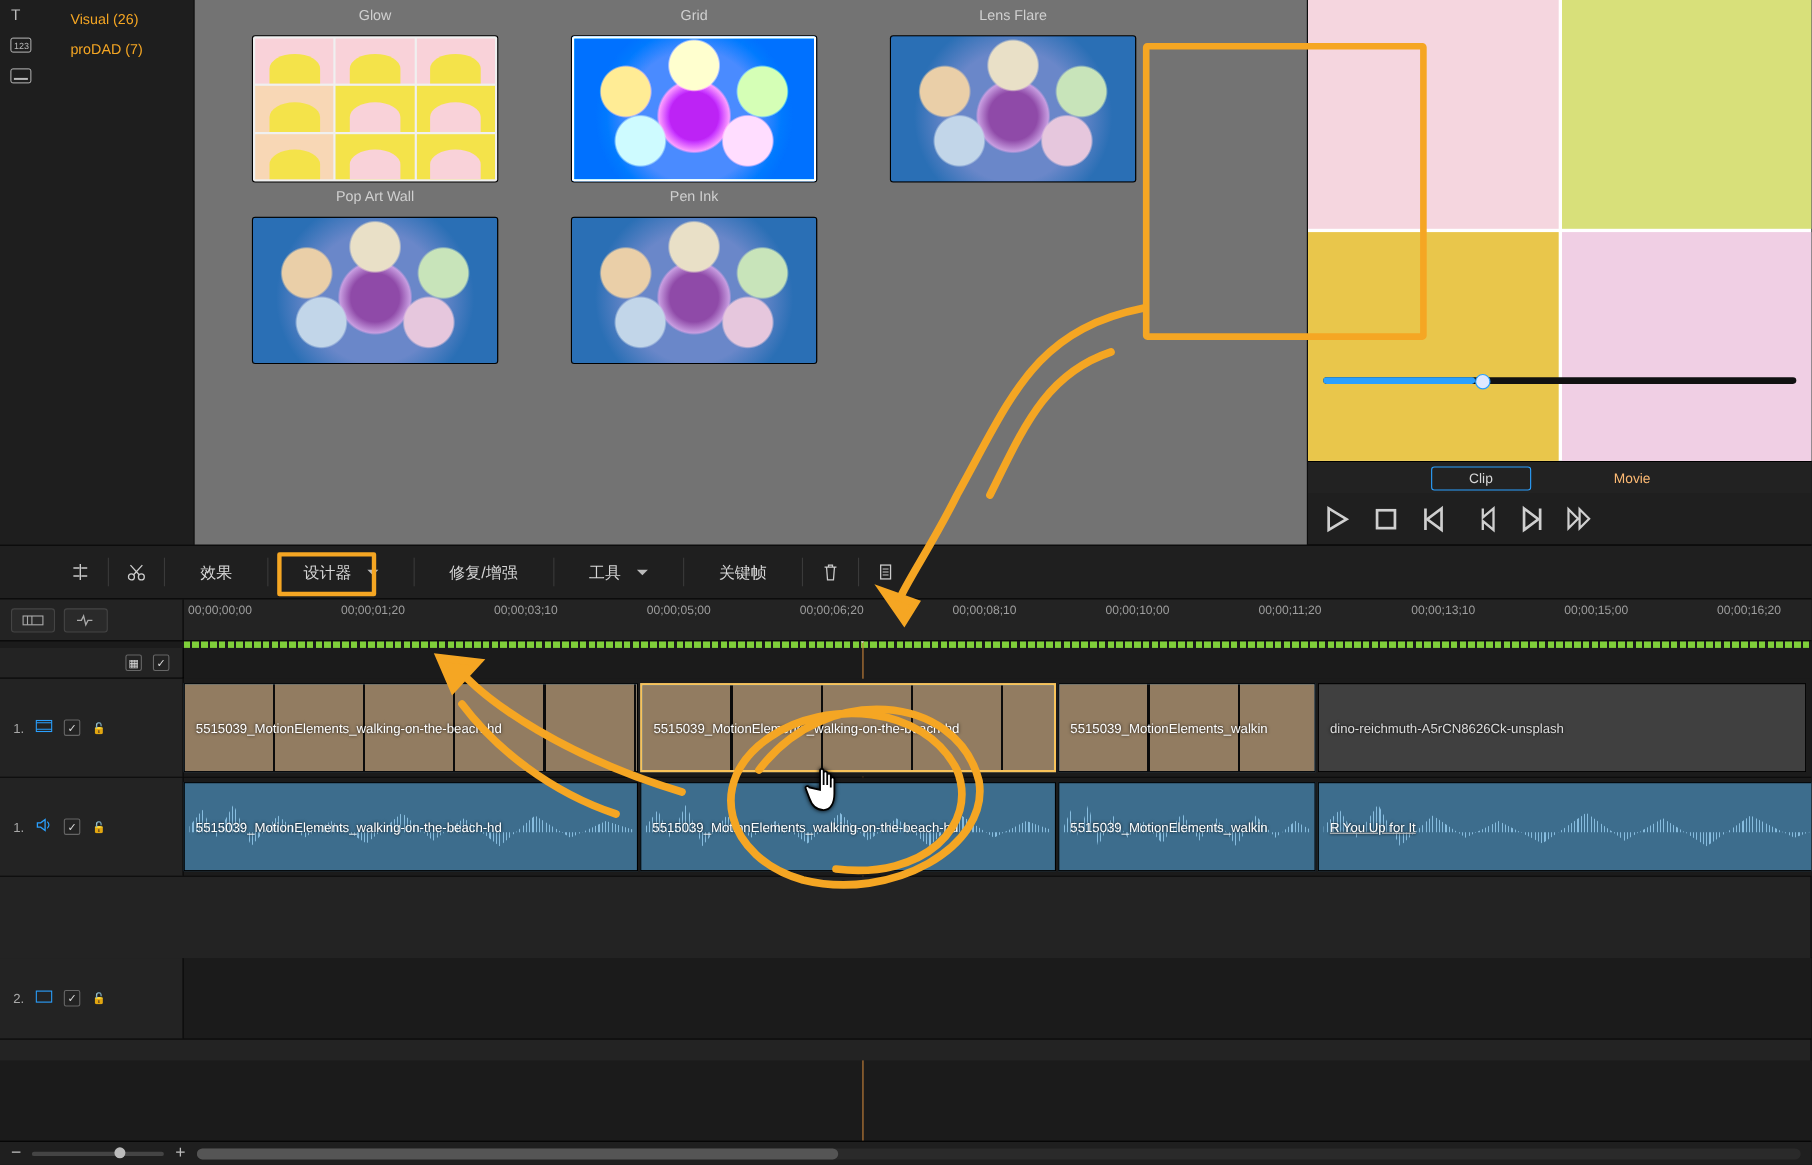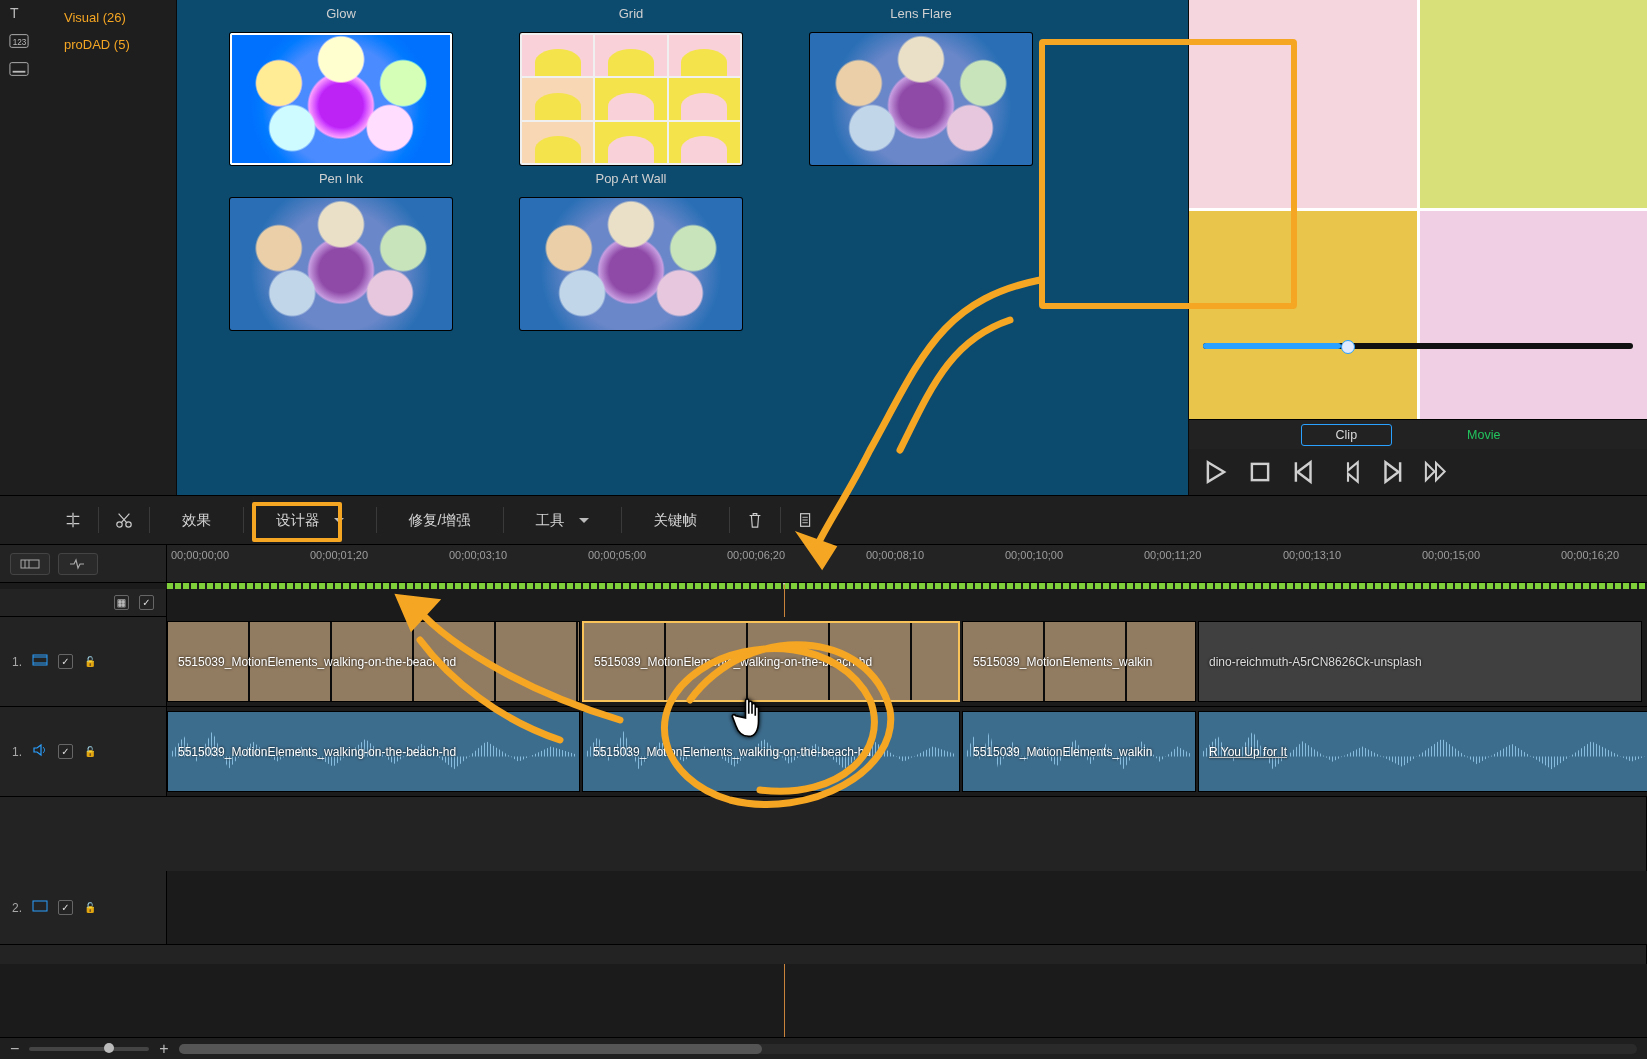--- a/index.html
+++ b/index.html
@@ -5,21 +5,21 @@
   * { box-sizing: border-box; margin: 0; padding: 0; font-family: "Segoe UI", Arial, sans-serif; -webkit-user-select:none; user-select:none;}
   body { background:#1b1b1b; color:#c2c2c2; width:1647px; height:1059px; overflow:hidden; position:relative; font-size:13px;}
   .app { display:flex; flex-direction:column; width:100%; height:100%;}
   .upper { flex:0 0 495px; display:flex; }
   .sidebar { flex:0 0 177px; background:#1e1e1e; border-right:1px solid #0a0a0a; padding:6px 10px; display:flex; flex-direction:column; gap:4px;}
   .sidebar .icon-col { position:absolute; left:0; top:0; width:38px; padding-top:4px; display:flex; flex-direction:column; align-items:center; gap:10px;}
   .sidebar-entry { color:#f5a623; font-size:13px; padding:4px 0 4px 54px; cursor:pointer;}
   .side-icon { width:22px; height:18px; display:flex; align-items:center; justify-content:center; color:#bfbfbf;}
   .side-icon svg{ width:20px; height:16px; }
 
-  .effect-grid { flex:1; background:#0c4a6e; overflow:hidden; padding:0 28px; position:relative;}
+  .effect-grid { flex:1; background:#737373; overflow:hidden; padding:0 28px; position:relative;}
   .grid-inner { display:grid; grid-template-columns:repeat(3, 272px); column-gap:18px; row-gap:8px; }
   .fx-cell { display:flex; flex-direction:column; align-items:center; }
   .thumb { width:222px; height:132px; background:#2a6fb5; border-radius:2px; box-shadow:0 0 0 1px #000; background-image:radial-gradient(circle at 50% 55%, #caa4e6 0 28px, transparent 29px), radial-gradient(circle at 50% 55%, #6a87c9 0 60px, #2a6fb5 90px); position:relative; overflow:hidden;}
   .thumb.flower::before{ content:""; position:absolute; inset:0; background:
       radial-gradient(circle at 50% 20%, #e9e0c7 0 22px, transparent 24px),
       radial-gradient(circle at 78% 38%, #c8e4ba 0 22px, transparent 24px),
       radial-gradient(circle at 72% 72%, #e6c7dd 0 22px, transparent 24px),
       radial-gradient(circle at 28% 72%, #c2d6e9 0 22px, transparent 24px),
       radial-gradient(circle at 22% 38%, #eacfa8 0 22px, transparent 24px),
       radial-gradient(circle at 50% 55%, #8f4aa8 0 22px, #c79de0 32px, transparent 34px);
@@ -39,21 +39,21 @@
   .fx-highlight-effects { left:1039px; top:39px; width:258px; height:270px; }
 
   .preview-panel { flex:0 0 459px; background:#1b1b1b; border-left:1px solid #0a0a0a; display:flex; flex-direction:column;}
   .preview-canvas{ flex:1; position:relative; background:#111; overflow:hidden;}
   .pv-art{ position:absolute; inset:0; display:grid; grid-template-columns:1fr 1fr; grid-template-rows:1fr 1fr; gap:3px; background:#fff;}
   .pv-art div{ background:#f5d6df;}
   .pv-art div:nth-child(2){ background:#d8e07a;}
   .pv-art div:nth-child(3){ background:#e9c64b;}
   .pv-art div:nth-child(4){ background:#f0cfe4;}
   .pv-tabs { height:30px; background:#222; display:flex; align-items:center; justify-content:center; gap:40px; border-top:1px solid #000;}
-  .pv-tab { font-size:12.5px; color:#22c55e; padding:3px 34px; border:1px solid transparent; border-radius:3px;}
+  .pv-tab { font-size:12.5px; color:#fdba74; padding:3px 34px; border:1px solid transparent; border-radius:3px;}
   .pv-tab.active{ border-color:#2aa0ff; color:#d8d8d8;}
   .pv-controls{ height:46px; background:#1f1f1f; display:flex; align-items:center; gap:18px; padding:0 14px;}
   .pv-controls span{ display:inline-flex; width:26px; height:26px; align-items:center; justify-content:center; color:#cfcfcf;}
   .pv-split{ flex:1;}
   .pv-scrub{ position:absolute; bottom:70px; left:14px; right:14px; height:6px; border-radius:3px; background:#111; }
   .pv-scrub::before{ content:""; position:absolute; left:0; top:0; bottom:0; width:32%; background:#2aa0ff; border-radius:3px;}
   .pv-scrub::after{ content:""; position:absolute; top:-3px; left:32%; width:12px; height:12px; border-radius:50%; background:#dfe9ff; border:1px solid #2aa0ff;}
 
   
   .toolbar{ flex:0 0 50px; background:#1f1f1f; border-top:1px solid #000; border-bottom:1px solid #000; display:flex; align-items:center; padding:0 20px 0 52px; gap:0;}
@@ -133,56 +133,56 @@
             </svg>
           </span>
         <span class="side-icon">
             <svg viewBox="0 0 22 16">
               <rect x="1" y="1" width="20" height="14" rx="2" fill="none" stroke="#bbb"></rect>
               <rect x="4" y="10" width="14" height="2" fill="#bbb"></rect>
             </svg>
           </span>
       </div>
       <div class="sidebar-entry">Visual  (26)</div>
-      <div class="sidebar-entry">proDAD  (5)</div>
+      <div class="sidebar-entry">proDAD  (7)</div>
     </div>
 
     <div class="effect-grid">
       <div class="grid-inner">
         <div class="fx-cell row1">
             <div class="thumb"></div>
             <div class="fx-label">Glow</div>
           </div>
         <div class="fx-cell row1">
             <div class="thumb"></div>
             <div class="fx-label">Grid</div>
           </div>
         <div class="fx-cell row1">
             <div class="thumb"></div>
             <div class="fx-label">Lens Flare</div>
           </div>
 
         <div class="fx-cell">
+          <div class="thumb popart">
+              <div></div>
+              <div></div>
+              <div></div>
+              <div></div>
+              <div></div>
+              <div></div>
+              <div></div>
+              <div></div>
+              <div></div>
+            </div>
+          <div class="fx-label">Pop Art Wall</div>
+        </div>
+        <div class="fx-cell">
             <div class="thumb flower penink"></div>
             <div class="fx-label">Pen Ink</div>
           </div>
-        <div class="fx-cell">
-          <div class="thumb popart">
-              <div></div>
-              <div></div>
-              <div></div>
-              <div></div>
-              <div></div>
-              <div></div>
-              <div></div>
-              <div></div>
-              <div></div>
-            </div>
-          <div class="fx-label">Pop Art Wall</div>
-        </div>
 
         <div class="fx-cell">
             <div class="thumb flower"></div>
             <div class="fx-label"></div>
           </div>
         <div class="fx-cell">
             <div class="thumb flower"></div>
             <div class="fx-label"></div>
           </div>
         <div class="fx-cell">

